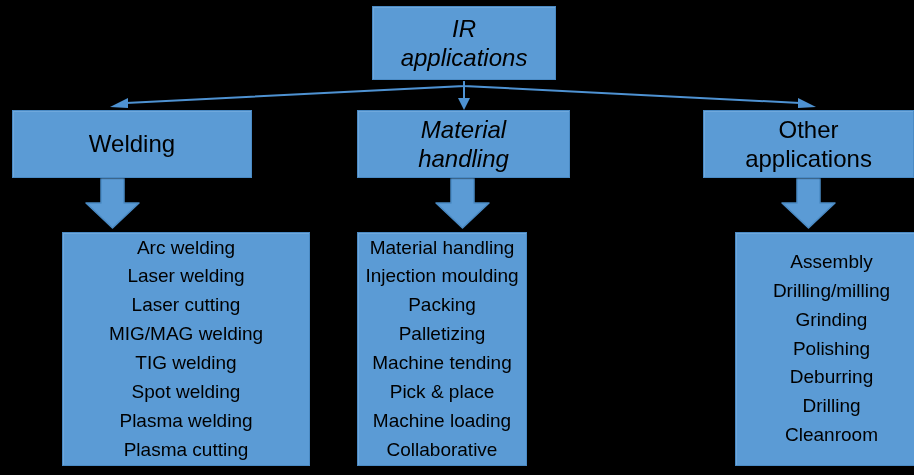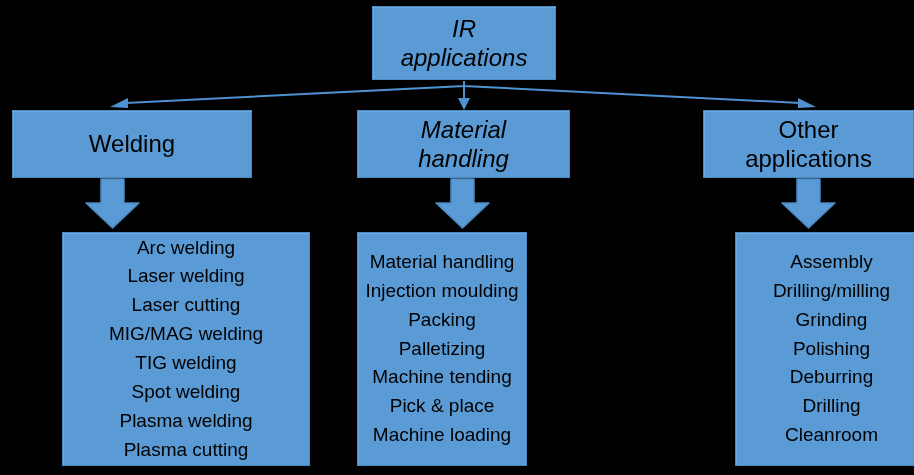--- a/index.html
+++ b/index.html
@@ -159,20 +159,21 @@
       <span class="list-item">Plasma cutting</span>
     </div>
   <div class="list-box" id="list-material">
       <span class="list-item">Material handling</span>
       <span class="list-item">Injection moulding</span>
       <span class="list-item">Packing</span>
       <span class="list-item">Palletizing</span>
       <span class="list-item">Machine tending</span>
       <span class="list-item">Pick &amp; place</span>
       <span class="list-item">Machine loading</span>
+      <span class="list-item">Collaborative</span>
     </div>
   <div class="list-box" id="list-other">
       <span class="list-item">Assembly</span>
       <span class="list-item">Drilling/milling</span>
       <span class="list-item">Grinding</span>
       <span class="list-item">Polishing</span>
       <span class="list-item">Deburring</span>
       <span class="list-item">Drilling</span>
       <span class="list-item">Cleanroom</span>
     </div>

